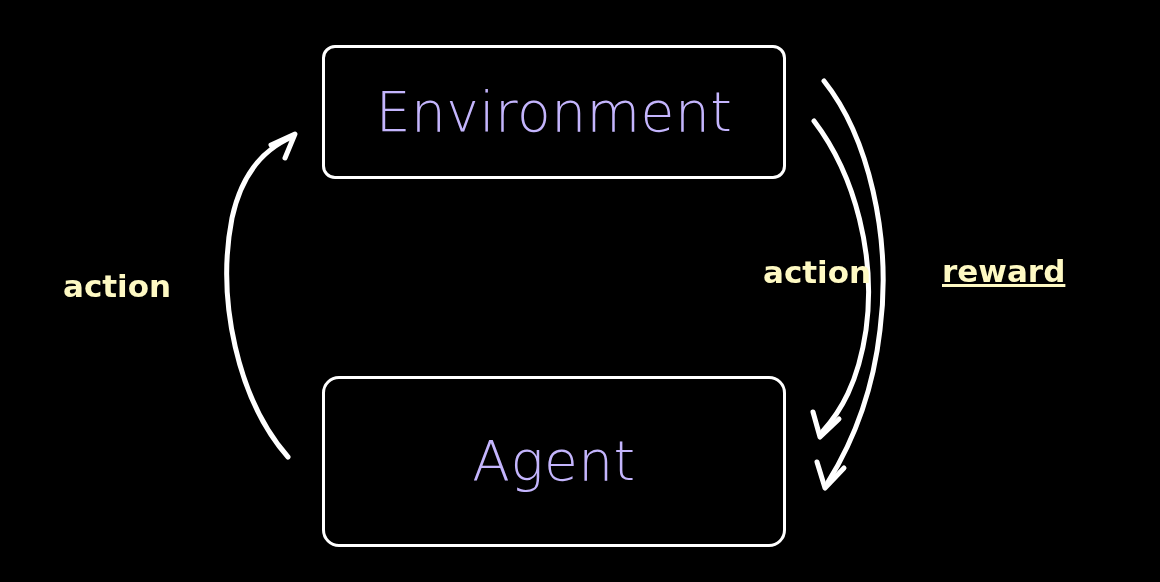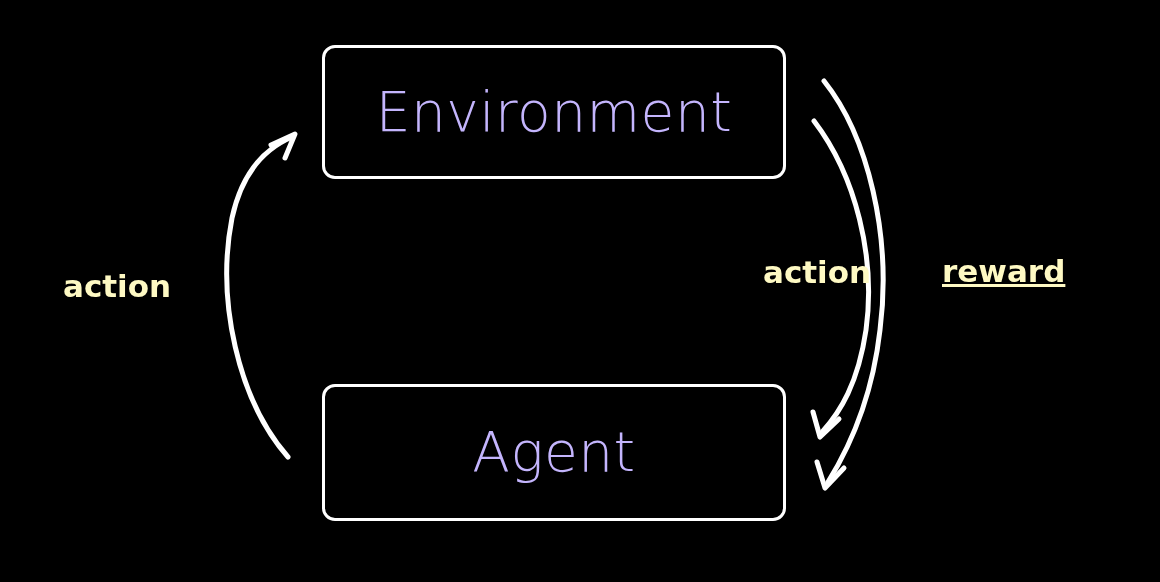--- a/index.html
+++ b/index.html
@@ -29,23 +29,24 @@
     justify-content: center;
   }
   #env-box {
     left: 322px;
     top: 45px;
     width: 464px;
     height: 134px;
   }
   #agent-box {
     left: 322px;
-    top: 384px;
+    top: 376px;
     width: 464px;
-    height: 137px;
+    height: 171px;
+    border-radius: 17px;
   }
   .node-label {
     color: #c4b5fd;
     font-family: "DejaVu Sans", sans-serif;
     font-weight: 300;
     font-size: 54px;
     letter-spacing: 0.5px;
     line-height: 1;
     white-space: nowrap;
     -webkit-font-smoothing: antialiased;

